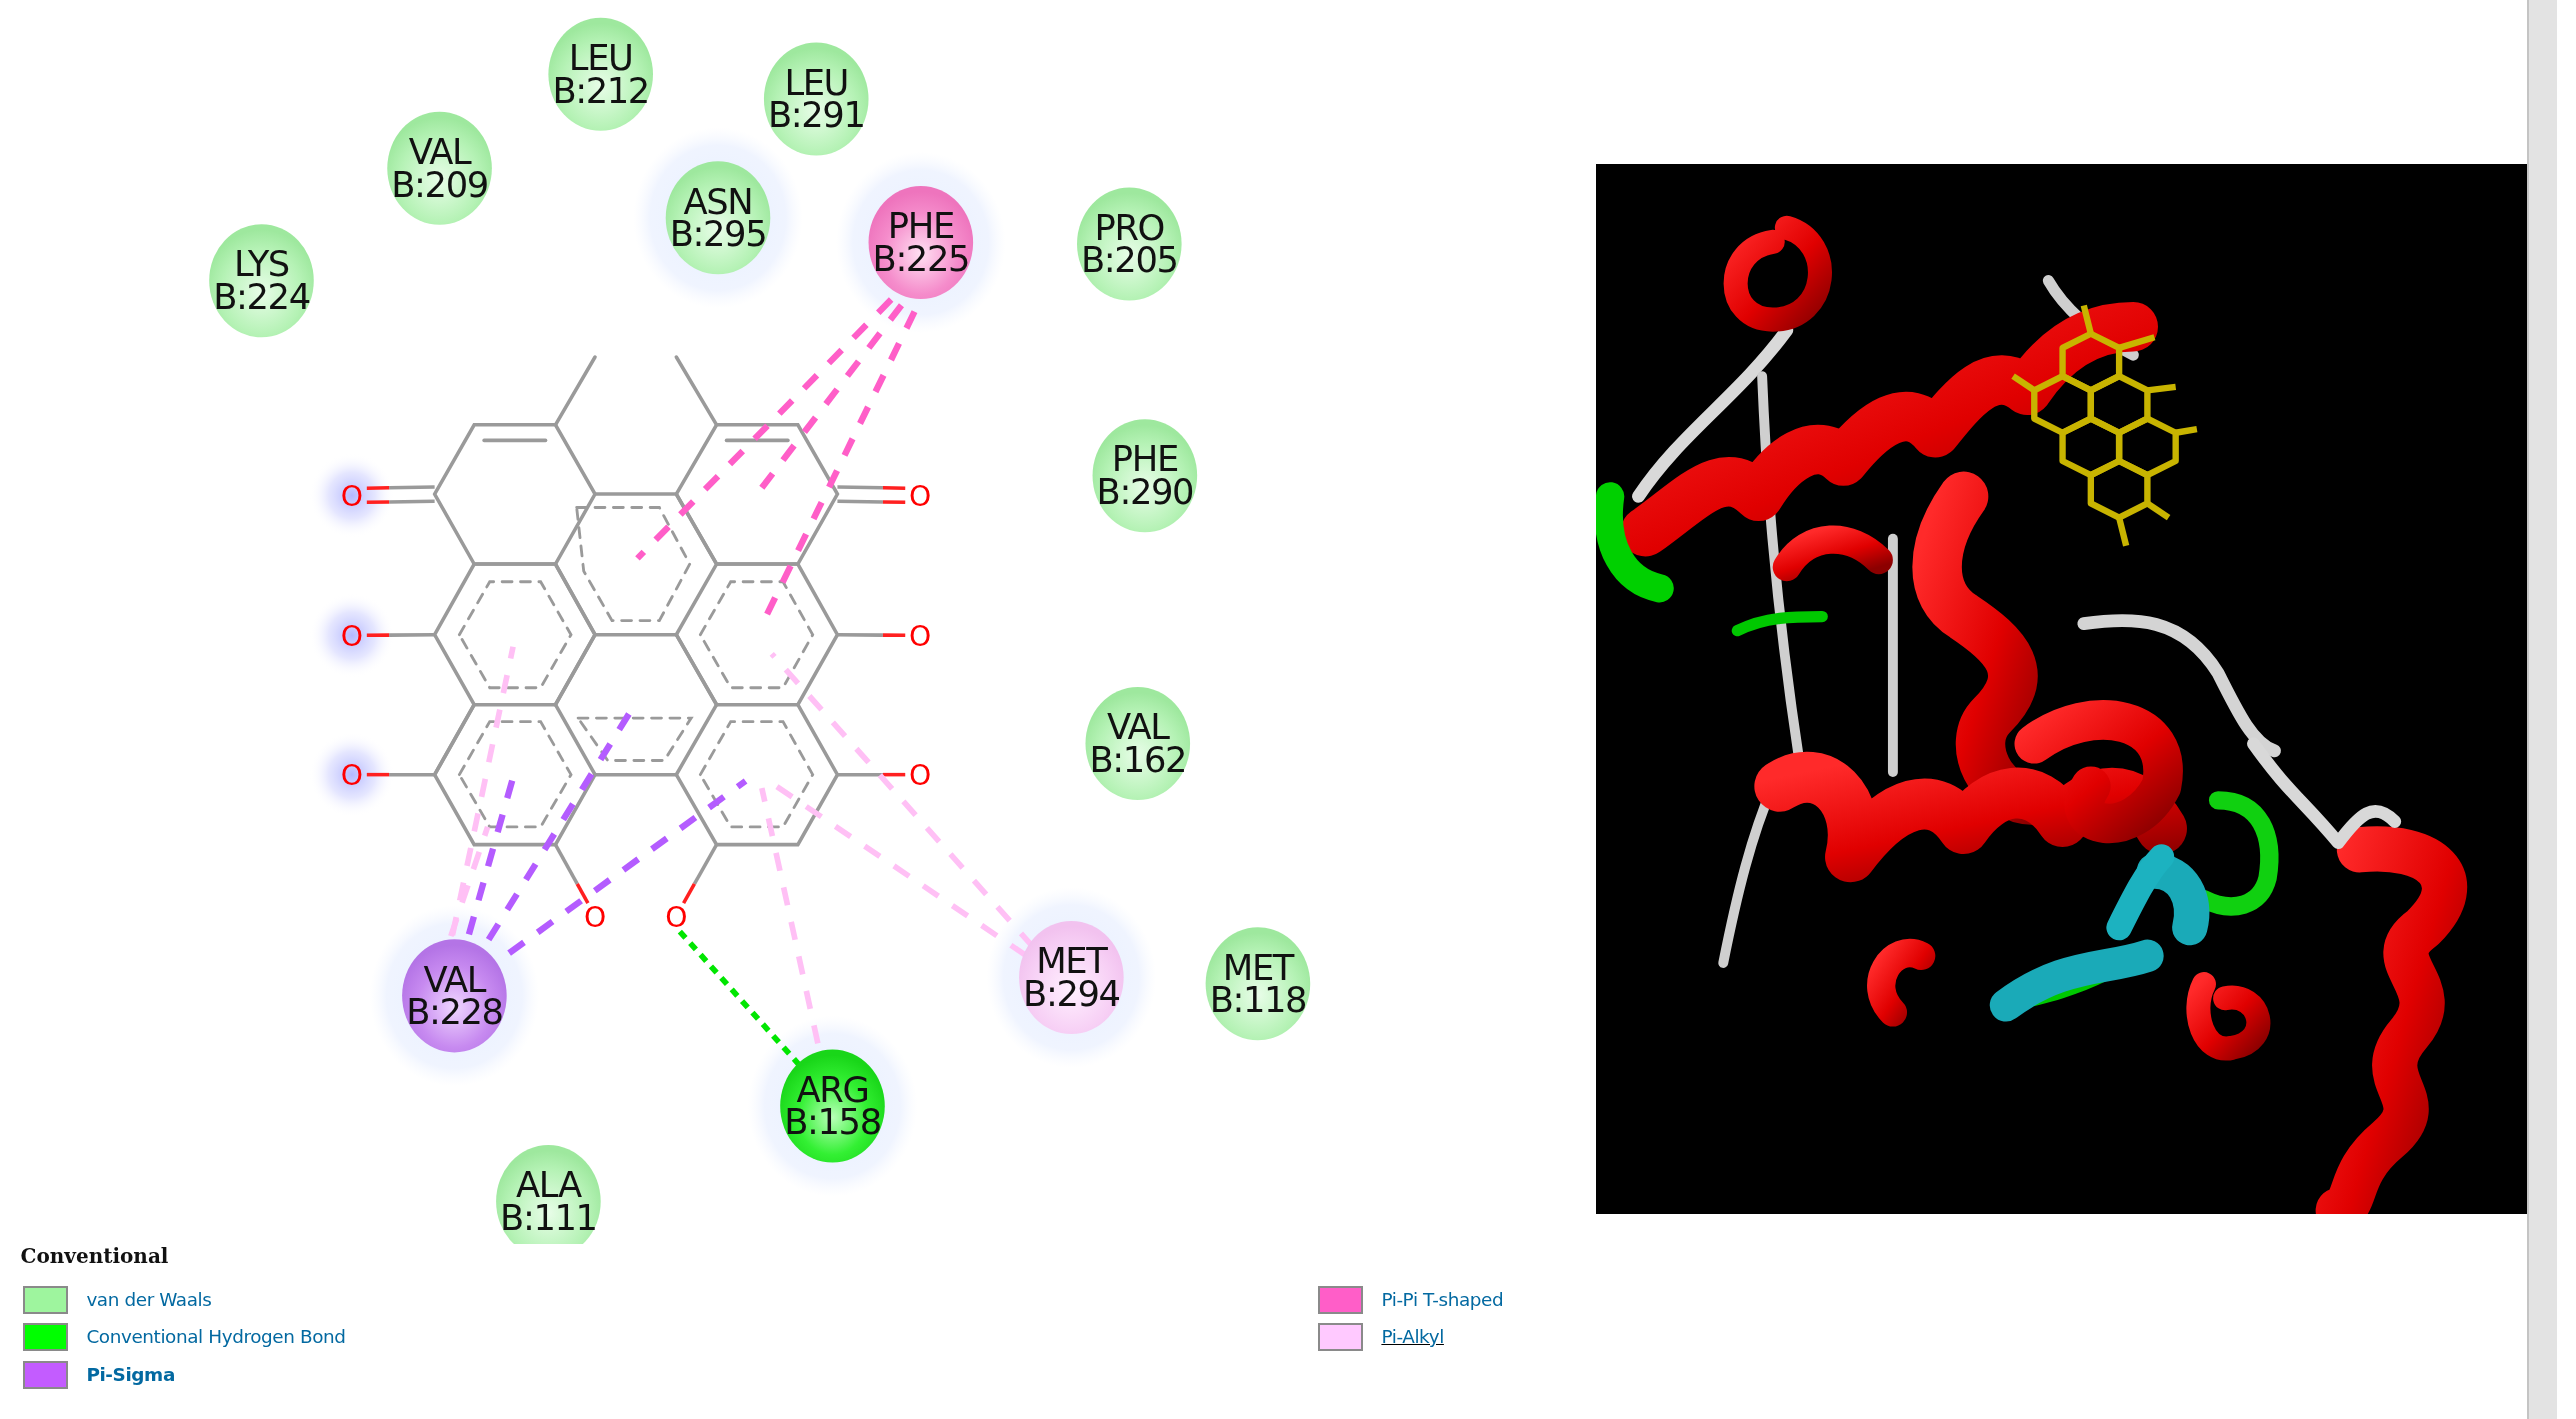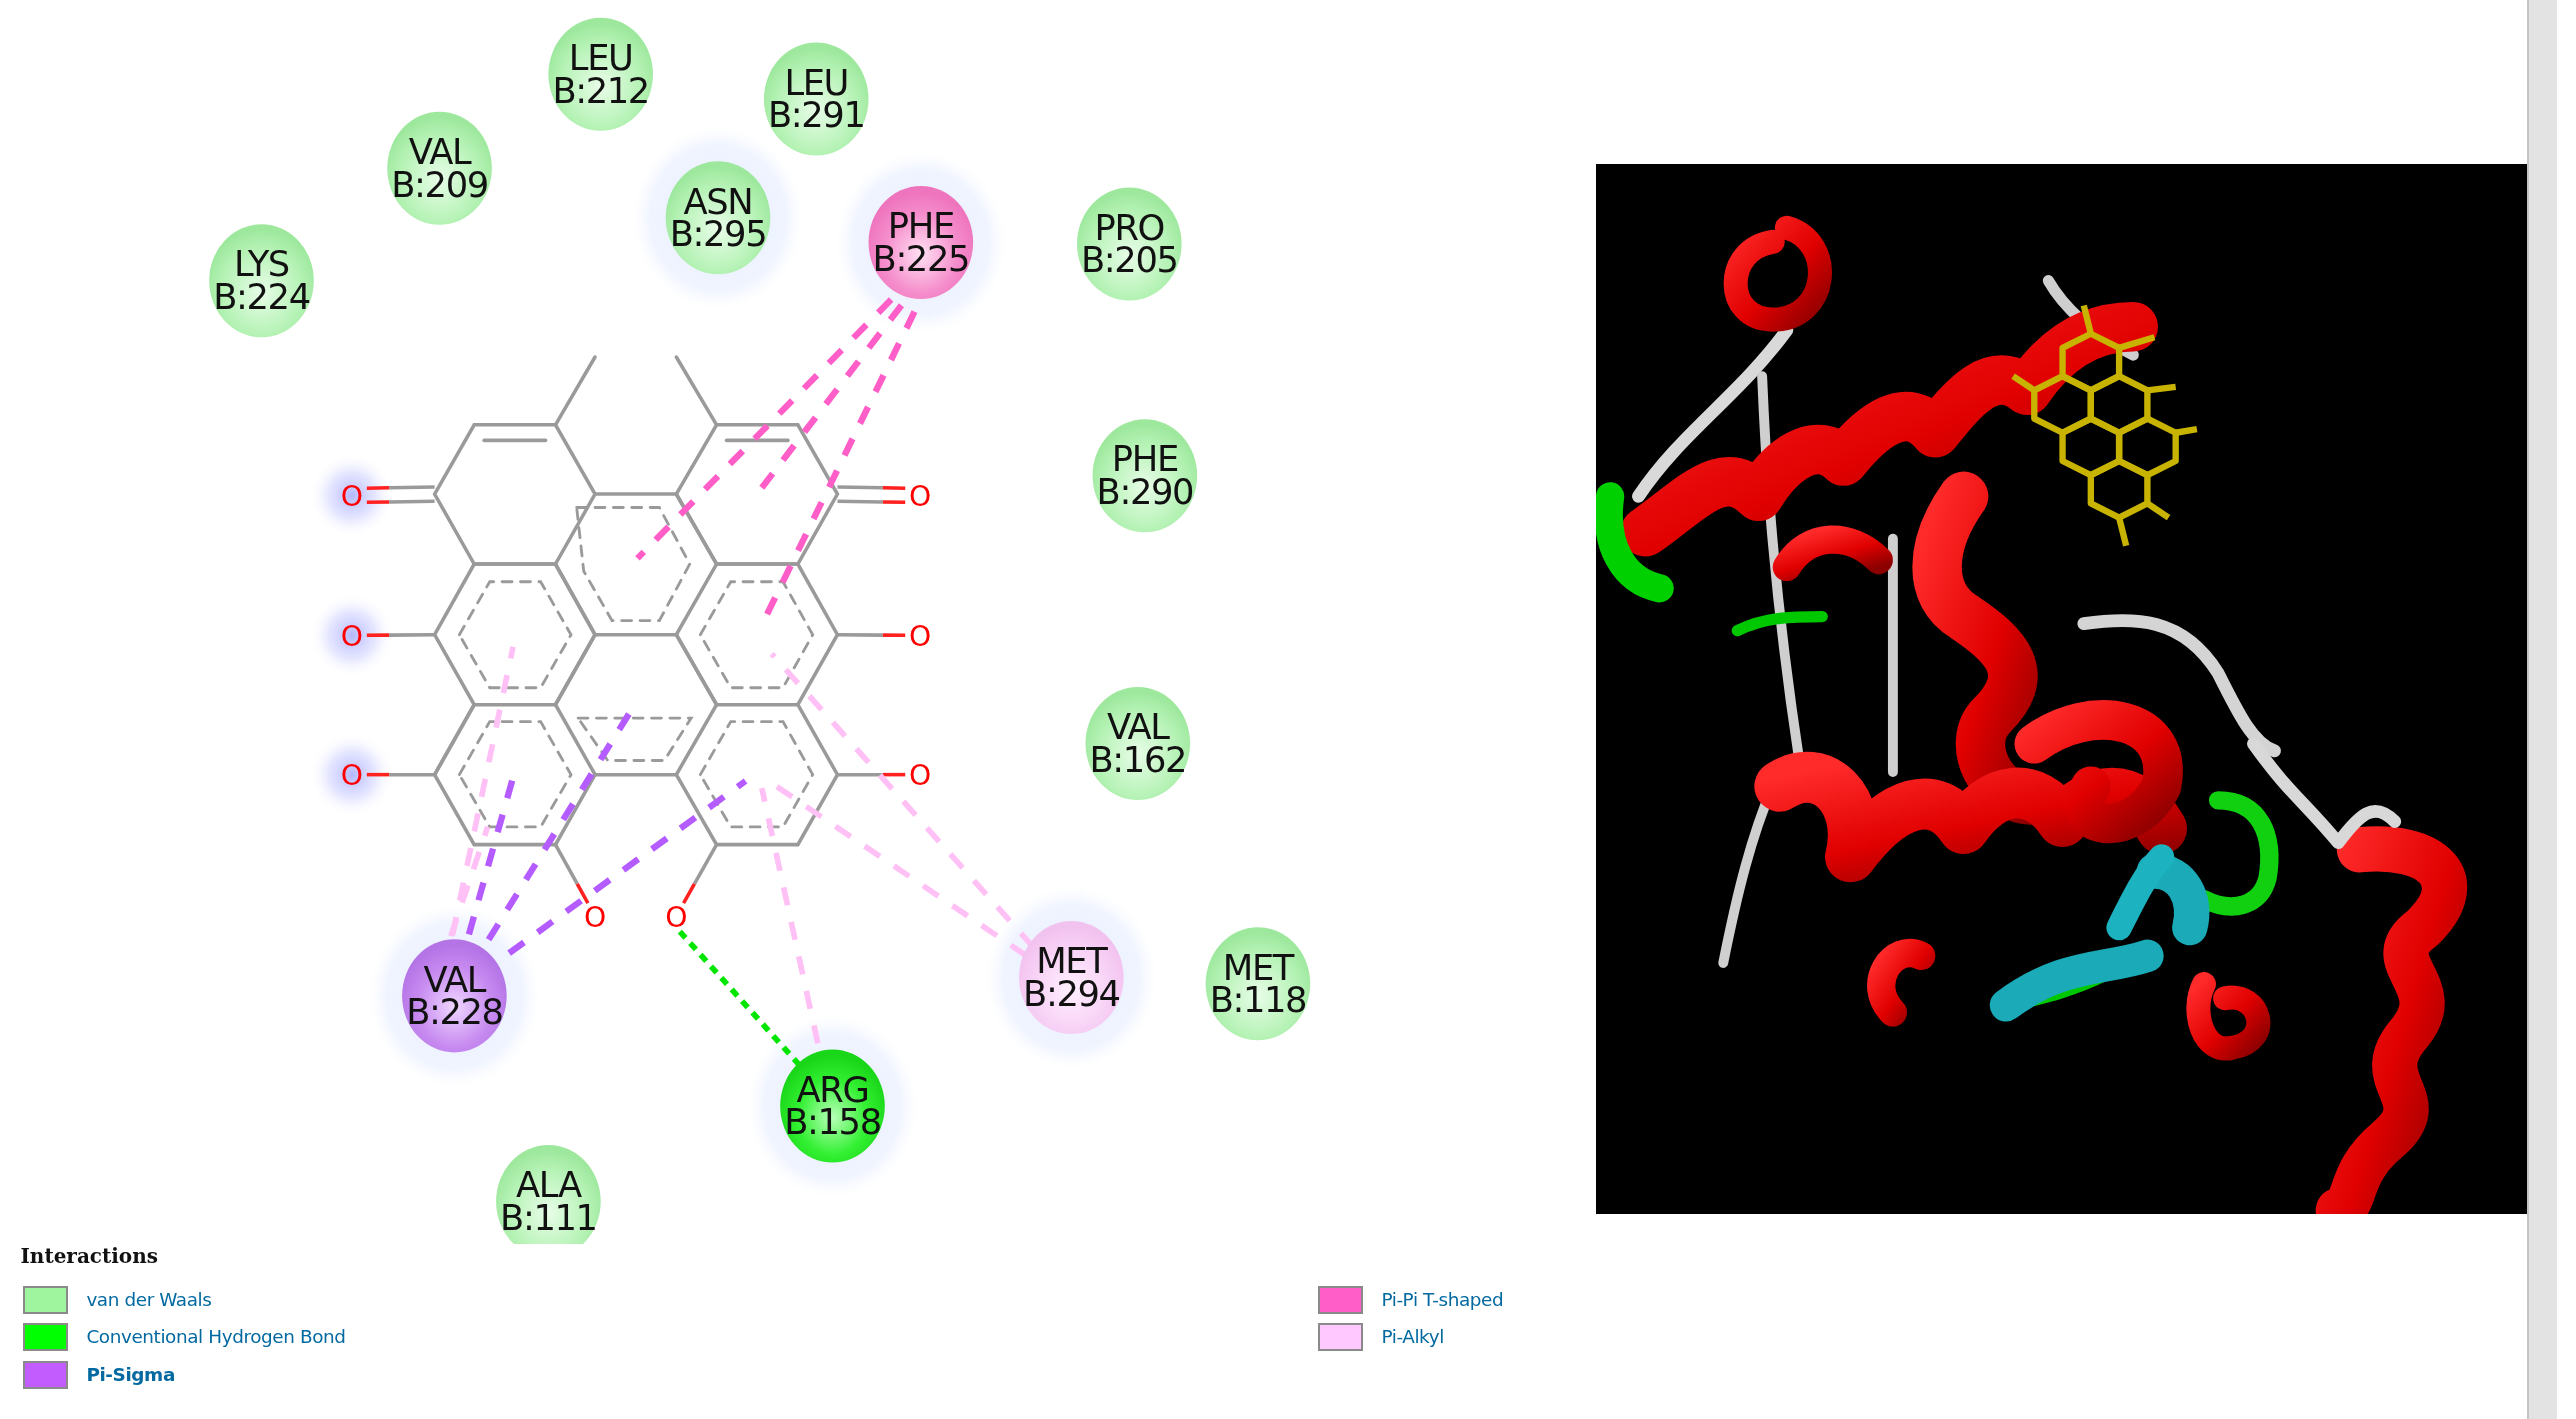--- a/index.html
+++ b/index.html
@@ -280,35 +280,35 @@
       <line x1="820" y1="380" x2="850" y2="375"></line>
         <line x1="780" y1="480" x2="810" y2="500"></line>
       <line x1="740" y1="500" x2="750" y2="540"></line>
     </g>
   </svg>
 </div>
 
 <div id="scrollbar"></div>
 
 <div id="legend">
-  <div class="legend-title">Interactions</div>
+  <div class="legend-title">Conventional</div>
   <div class="legend-item" style="left:23px;top:47px;">
     <div class="swatch" style="background: rgb(158, 245, 158);"></div>
     <span class="legend-label">van der Waals</span>
   </div>
   <div class="legend-item" style="left:23px;top:84px;">
     <div class="swatch" style="background: rgb(0, 255, 0);"></div>
     <span class="legend-label">Conventional Hydrogen Bond</span>
   </div>
   <div class="legend-item" style="left:23px;top:122px;font-weight:bold;">
     <div class="swatch" style="background: rgb(195, 92, 255);"></div>
     <span class="legend-label">Pi-Sigma</span>
   </div>
   <div class="legend-item" style="left:1318px;top:47px;">
     <div class="swatch" style="background: rgb(255, 94, 200);"></div>
     <span class="legend-label">Pi-Pi T-shaped</span>
   </div>
-  <div class="legend-item" style="left:1318px;top:84px;">
+  <div class="legend-item" style="left:1318px;top:84px;text-decoration:underline;">
     <div class="swatch" style="background: rgb(255, 201, 255);"></div>
     <span class="legend-label">Pi-Alkyl</span>
   </div>
 </div>
 
 
 </body></html>

